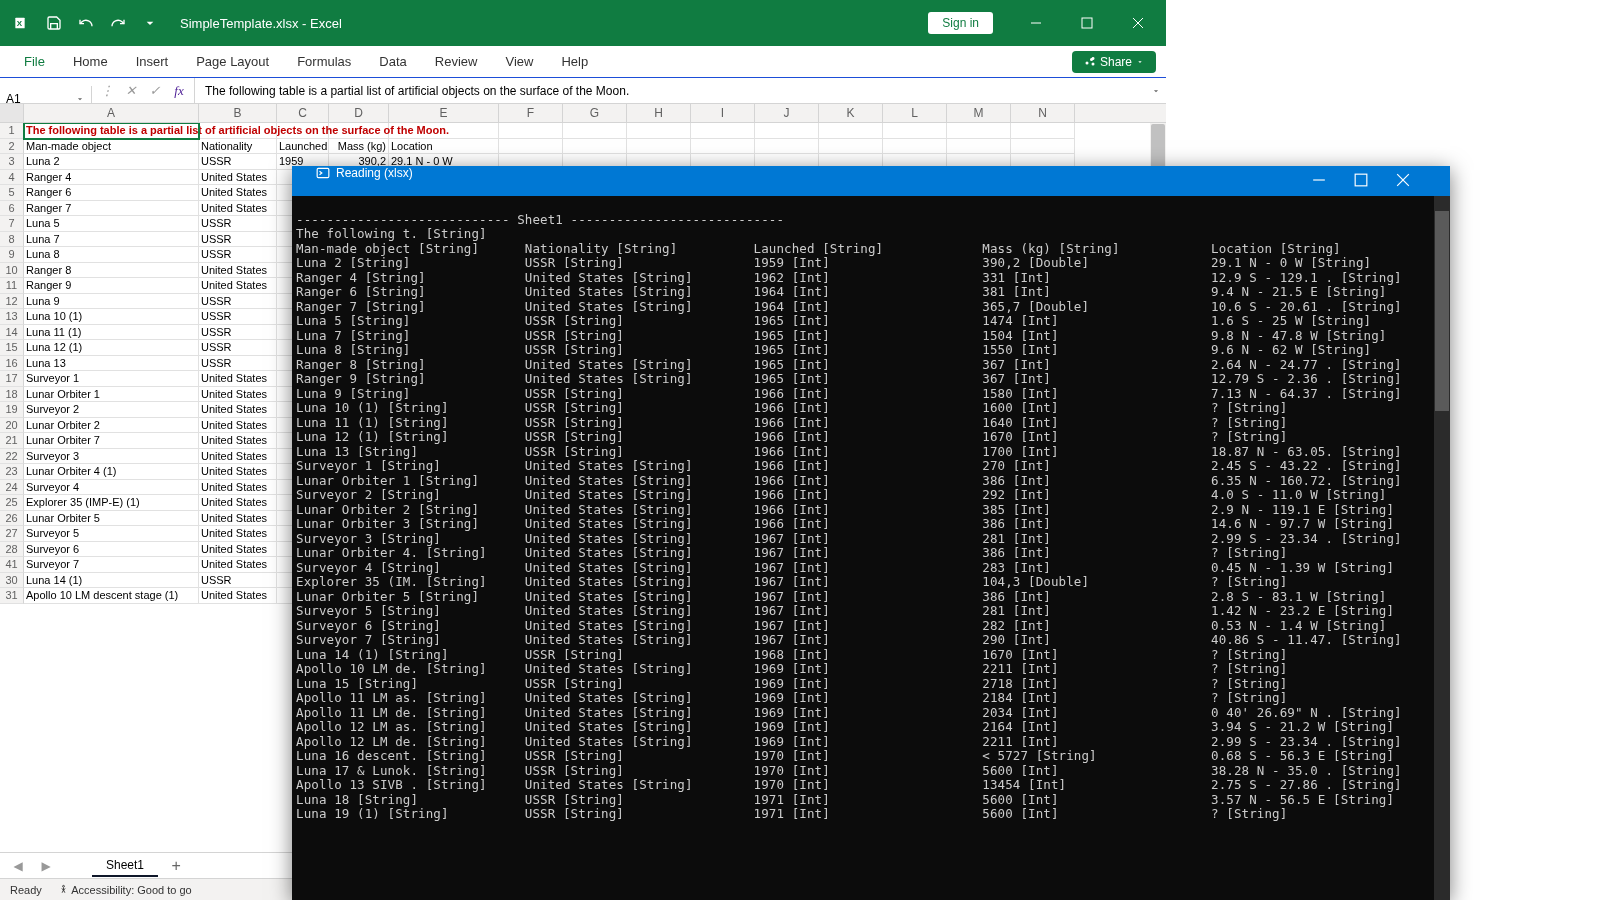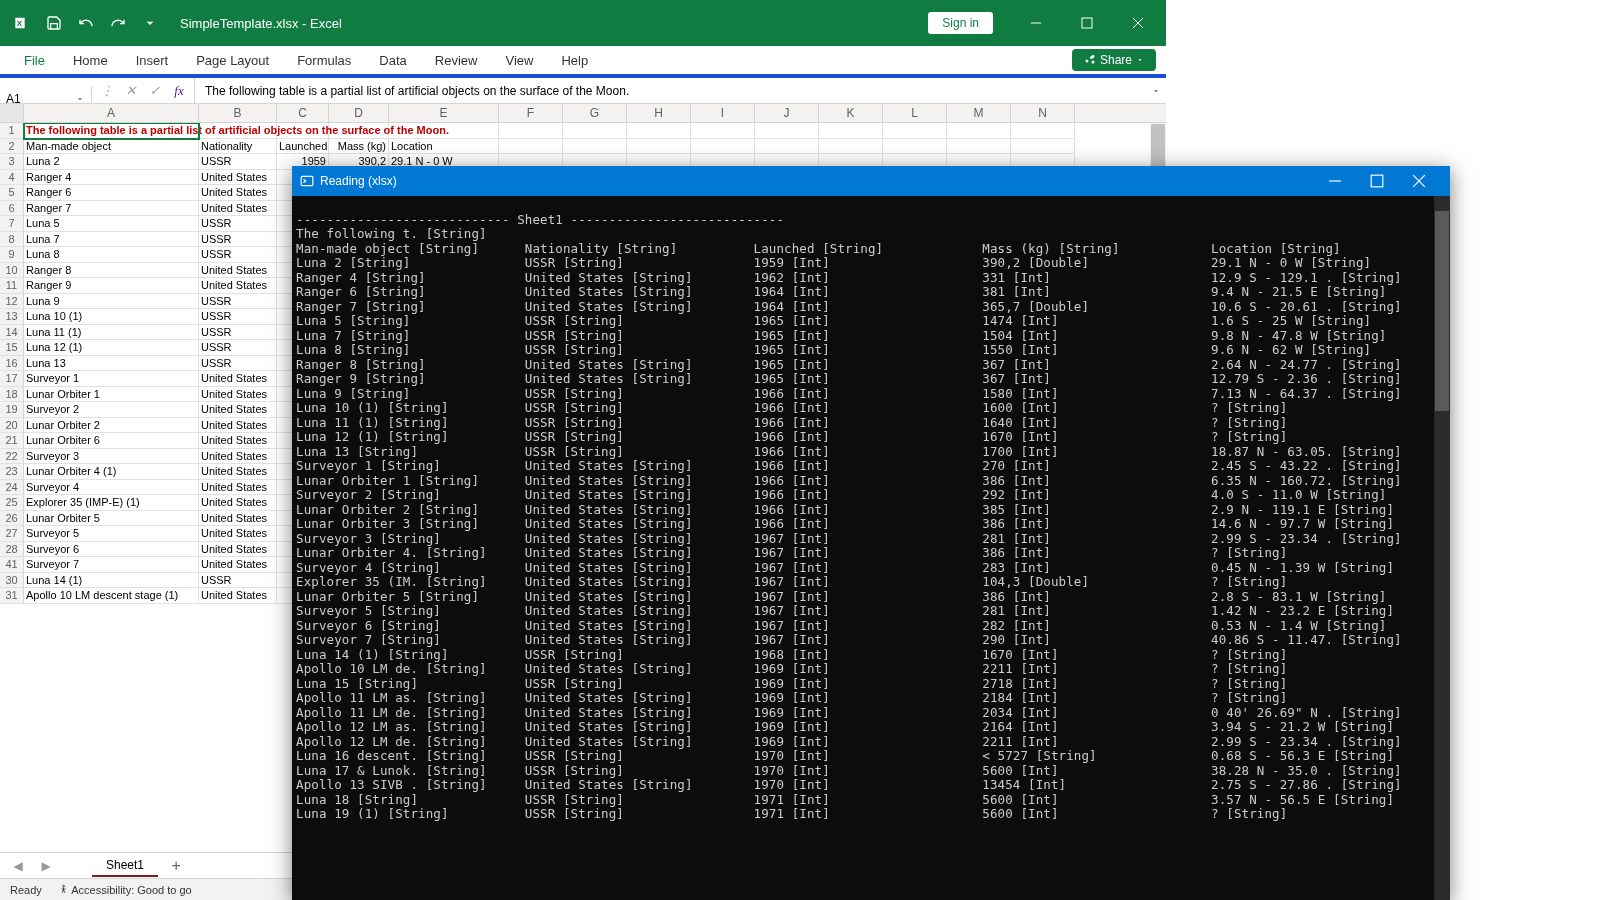--- a/index.html
+++ b/index.html
@@ -9,21 +9,21 @@
 .titlebar .qat{display:flex;align-items:center;gap:4px;}
 .qat-btn{width:28px;height:28px;display:flex;align-items:center;justify-content:center;cursor:pointer;border-radius:2px;}
 .qat-btn svg{width:16px;height:16px;}
 .title-text{margin-left:16px;font-size:13px;display:flex;align-items:center;gap:6px;}
 .searchbox{margin-left:auto;margin-right:auto;width:312px;height:28px;background:#0d6a38;border-radius:4px;display:flex;align-items:center;padding:0 10px;color:#d0e8dc;font-size:13px;cursor:text;}
 .searchbox svg{width:14px;height:14px;margin-right:8px;flex-shrink:0;}
 .win-controls{display:flex;align-items:center;gap:11px;margin-left:auto;}
 .signin{background:#fff;color:#107c41;padding:4px 14px;font-size:12px;border-radius:3px;margin-right:12px;cursor:pointer;}
 .wc-btn{width:40px;height:28px;display:flex;align-items:center;justify-content:center;cursor:pointer;}
 .wc-btn svg{width:12px;height:12px;}
-.ribbon-tabs{height:32px;background:#fff;border-bottom:4px solid #1d4ed8;display:flex;align-items:center;padding:0 10px;}
+.ribbon-tabs{height:32px;background:#fff;border-bottom:1px solid #1d4ed8;display:flex;align-items:center;padding:0 10px;}
 .tab{padding:6px 14px;font-size:13px;color:#333;cursor:pointer;}
 .tab.file{color:#107c41;font-weight:400;}
 .share-btn{margin-left:auto;background:#107c41;color:#fff;padding:4px 12px;font-size:12px;border-radius:4px;display:flex;align-items:center;gap:4px;cursor:pointer;}
 .formula-bar{height:26px;background:#fff;border-bottom:1px solid #d4d4d4;display:flex;align-items:center;}
 .name-box{width:92px;border-right:1px solid #d4d4d4;padding:0 6px;font-size:12px;display:flex;align-items:center;height:100%;margin-top:16px;}
 .name-box span{flex:1;}
 .name-box svg{width:10px;height:10px;}
 .fb-btns{display:flex;align-items:center;padding:0 4px;gap:2px;}
 .fb-btn{width:22px;height:22px;display:flex;align-items:center;justify-content:center;color:#999;font-size:13px;font-style:italic;}
 .fb-btn.cancel{color:#999;}
@@ -43,25 +43,25 @@
 .rh{height:15.5px;border-bottom:1px solid #e1e1e1;border-right:1px solid #d4d4d4;text-align:center;font-size:11px;line-height:15.5px;color:#616161;}
 .cells{flex:1;}
 .row{display:flex;height:15.5px;}
 .cell{border-right:1px solid #e1e1e1;border-bottom:1px solid #e1e1e1;font-size:11px;line-height:15.5px;padding:0 2px;white-space:nowrap;overflow:visible;}
 .row1 .cell:first-child{color:#c00000;font-weight:bold;overflow:visible;white-space:nowrap;}
 .selected{outline:2px solid #107c41;outline-offset:-1px;position:relative;z-index:1;}
 .scroll-v{position:absolute;right:0;top:19px;bottom:0;width:16px;background:#f3f2f1;}
 .thumb-v{width:14px;height:60px;background:#c1c1c1;margin:1px;border-radius:2px;}
 .sheet-tabs{height:26px;background:#fff;border-top:1px solid #d4d4d4;display:flex;align-items:center;padding:0 8px;font-size:12px;gap:8px;}
 .st-nav{width:20px;height:20px;display:flex;align-items:center;justify-content:center;color:#999;}
-.sheet-tab{padding:3px 14px;border-bottom:2px solid #7f1d1d;background:#fff;cursor:pointer;}
+.sheet-tab{padding:3px 14px;border-bottom:2px solid #0f172a;background:#fff;cursor:pointer;}
 .add-sheet{width:20px;height:20px;display:flex;align-items:center;justify-content:center;font-size:16px;color:#666;cursor:pointer;}
 .status-bar{height:22px;background:#f3f2f1;border-top:1px solid #d4d4d4;display:flex;align-items:center;padding:0 10px;font-size:11px;color:#333;gap:16px;}
 .terminal{position:absolute;top:166px;left:292px;width:1158px;height:734px;background:#0c0c0c;color:#cccccc;box-shadow:0 4px 20px rgba(0,0,0,0.5);}
-.term-title{height:30px;background:#0078d4;display:flex;align-items:center;padding:0 8px;color:#fff;font-size:12px;}
+.term-title{height:30px;background:#0078d4;display:flex;padding:0 24px;color:#fff;font-size:12px;}
 .term-title svg{width:14px;height:14px;margin-right:6px;}
 .term-wc{margin-left:auto;display:flex;gap:2px;}
 .term-wc-btn{width:40px;height:28px;display:flex;align-items:center;justify-content:center;cursor:pointer;}
 .term-body{height:calc(100% - 30px);padding:2px 4px;font-family:Consolas,monospace;font-size:12.5px;line-height:14.5px;white-space:pre;overflow:auto;color:#ccc;letter-spacing:0.1px;}
 .term-scroll{position:absolute;right:0;top:30px;bottom:0;width:16px;background:#2b2b2b;}
 .term-thumb{width:14px;height:200px;background:#5a5a5a;margin:1px;margin-top:15px;}
 </style>
 </head>
 <body>
 
@@ -247,21 +247,21 @@
             <div class="cell w-i"></div>
             <div class="cell w-j"></div>
             <div class="cell w-k"></div>
             <div class="cell w-l"></div>
             <div class="cell w-m"></div>
             <div class="cell w-n"></div>
           </div>
           <div class="row">
             <div class="cell w-a">Luna 2</div>
             <div class="cell w-b">USSR</div>
-            <div class="cell w-c" style="text-align: right;">1959</div>
+            <div class="cell w-c" style="text-align: left;">1959</div>
             <div class="cell w-d" style="text-align: right;">390,2</div>
             <div class="cell w-e">29.1 N - 0 W</div>
             <div class="cell w-f"></div>
             <div class="cell w-g"></div>
             <div class="cell w-h"></div>
             <div class="cell w-i"></div>
             <div class="cell w-j"></div>
             <div class="cell w-k"></div>
             <div class="cell w-l"></div>
             <div class="cell w-m"></div>
@@ -533,21 +533,21 @@
             <div class="cell w-g"></div>
             <div class="cell w-h"></div>
             <div class="cell w-i"></div>
             <div class="cell w-j"></div>
             <div class="cell w-k"></div>
             <div class="cell w-l"></div>
             <div class="cell w-m"></div>
             <div class="cell w-n"></div>
           </div>
           <div class="row">
-            <div class="cell w-a">Lunar Orbiter 6</div>
+            <div class="cell w-a">Lunar Orbiter 7</div>
             <div class="cell w-b">United States</div>
             <div class="cell w-c"></div>
             <div class="cell w-d"></div>
             <div class="cell w-e"></div>
             <div class="cell w-f"></div>
             <div class="cell w-g"></div>
             <div class="cell w-h"></div>
             <div class="cell w-i"></div>
             <div class="cell w-j"></div>
             <div class="cell w-k"></div>

